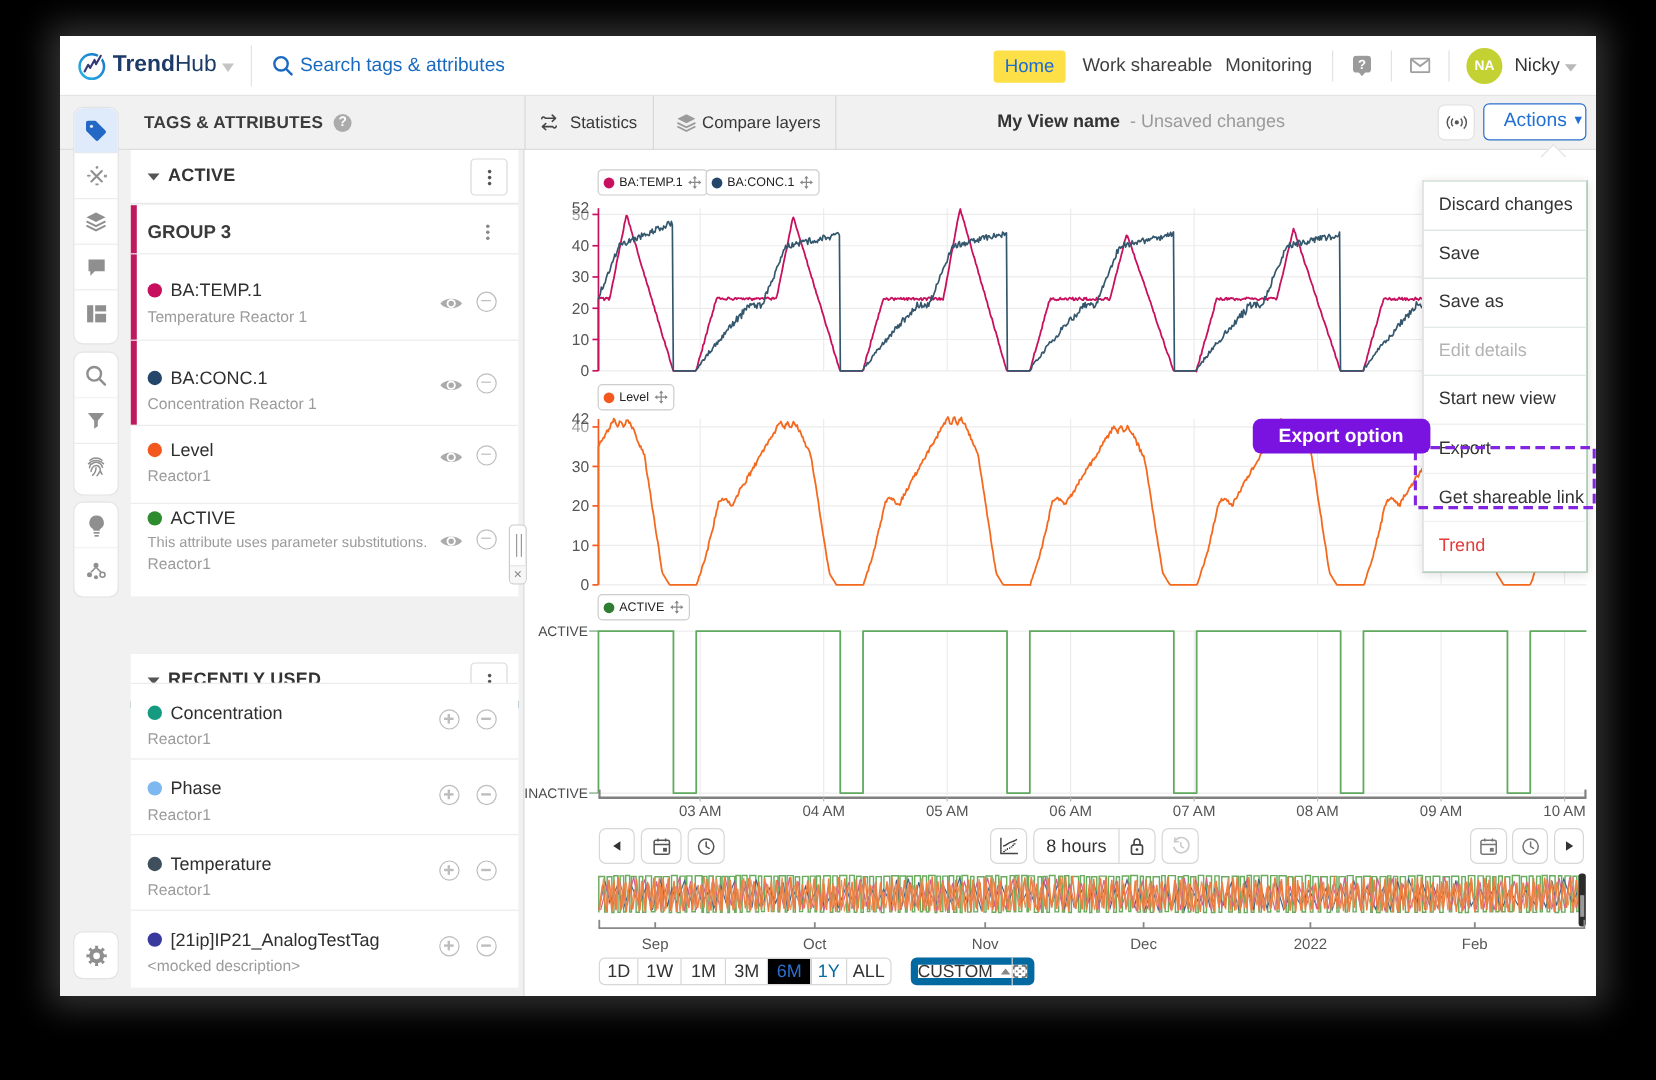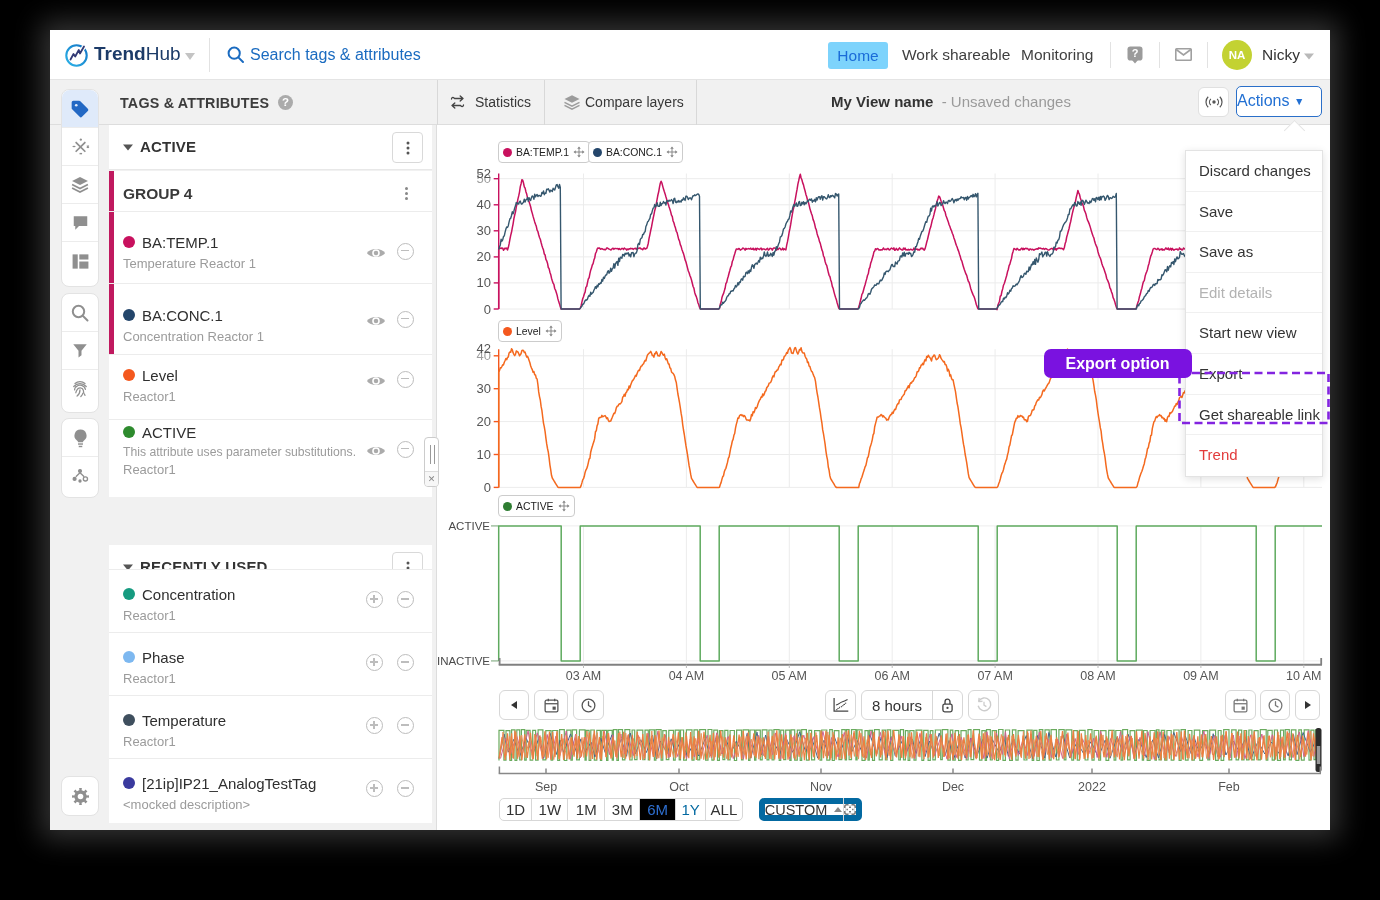--- a/index.html
+++ b/index.html
@@ -51,21 +51,21 @@
   <div class="abs" style="left:44px;top:13px;font-size:19px;font-weight:bold;color:#1c3b68">Trend<span style="font-weight:normal">Hub</span></div>
   <svg class="abs" style="left:134px;top:21px" width="12" height="10">
         <polygon points="1,2 11,2 6,9" fill="#c4c4c4"></polygon>
       </svg>
   <div class="vdiv" style="left:159px;top:8px;height:34px"></div>
   <svg class="abs" style="left:176px;top:15px" width="20" height="20" viewBox="0 0 20 20">
         <circle cx="8.2" cy="8.2" r="5.6" fill="none" stroke="#1a6bc0" stroke-width="2"></circle>
         <line x1="12.6" y1="12.6" x2="17" y2="17" stroke="#1a6bc0" stroke-width="2" stroke-linecap="round"></line>
       </svg>
   <div class="abs" style="left:200px;top:16px;font-size:16px;color:#1a6bc0">Search tags &amp; attributes</div>
-  <div class="abs" style="left:778px;top:12px;width:60px;height:27px;background:#7dd3fc;border-radius:3px;text-align:center;line-height:27px;font-size:15.5px;color:#1a6bd8">Home</div>
+  <div class="abs" style="left:778px;top:12px;width:60px;height:27px;background:#fde047;border-radius:3px;text-align:center;line-height:27px;font-size:15.5px;color:#1a6bd8">Home</div>
   <div class="navlink" style="left:852px">Work shareable</div>
   <div class="navlink" style="left:971px">Monitoring</div>
   <div class="vdiv" style="left:1060px"></div>
   <svg class="abs" style="left:1077px;top:16px" width="16" height="18" viewBox="0 0 16 18">
         <rect x="0.5" y="0.5" width="15" height="14" rx="2.8" fill="#9b9b9b"></rect>
         <path d="M5 14 h6 l-3 3.5 z" fill="#9b9b9b"></path>
         <text x="8" y="11.4" font-size="11" font-weight="bold" fill="#fff" text-anchor="middle">?</text>
       </svg>
   <div class="vdiv" style="left:1109px"></div>
   <svg class="abs" style="left:1125px;top:18px" width="17" height="13" viewBox="0 0 17 13">
@@ -97,21 +97,21 @@
   <div class="abs" style="left:535px;top:14px;font-size:14px;color:#383838">Compare layers</div>
   <div class="abs" style="left:646px;top:0;width:1px;height:45px;background:#d8d8d8"></div>
   <div class="abs" style="left:651px;top:13px;width:500px;text-align:center;font-size:15px;color:#9a9a9a"><b style="color:#333">My View name</b>&nbsp; - Unsaved changes</div>
   <div class="btn" style="left:1148px;top:6.5px;width:31px;height:30px;border-color:#e0e0e0">
         <svg width="18" height="14" viewBox="0 0 18 14">
           <circle cx="9" cy="7" r="1.7" fill="#555"></circle>
           <path d="M5.8 3.8 a4.6 4.6 0 0 0 0 6.4 M12.2 3.8 a4.6 4.6 0 0 1 0 6.4" fill="none" stroke="#555" stroke-width="1.2"></path>
           <path d="M3.2 1.8 a7.2 7.2 0 0 0 0 10.4 M14.8 1.8 a7.2 7.2 0 0 1 0 10.4" fill="none" stroke="#555" stroke-width="1.2"></path>
         </svg>
       </div>
-  <div class="abs" style="left:1186px;top:6px;width:85.5px;height:31px;border:1.7px solid #2a6fc9;border-radius:5px;background:#fff;text-align:left;line-height:27.6px;font-size:16px;color:#2270d3">Actions <span style="font-size:10.5px;vertical-align:1.5px">▼</span></div>
+  <div class="abs" style="left:1186px;top:6px;width:85.5px;height:31px;border:1.7px solid #2a6fc9;border-radius:5px;background:#fff;text-align:right;line-height:27.6px;font-size:16px;color:#2270d3">Actions <span style="font-size:10.5px;vertical-align:1.5px">▼</span></div>
 </div>
 
 <div class="panel"></div>
 <div class="railcard" style="top:59px;height:198px">
   <div class="railbtn" style="background:#dfeafa;border-radius:8px 8px 0 0">
         <svg width="20" height="20" viewBox="0 0 24 24">
           <path d="M21.4 11.6 l-9-9 a2 2 0 0 0-1.4-.6 H4 a2 2 0 0 0-2 2 v7 a2 2 0 0 0 .6 1.4 l9 9 a2 2 0 0 0 2.8 0 l7-7 a2 2 0 0 0 0-2.8z" fill="#2268c4"></path>
           <circle cx="7.5" cy="7.5" r="1.6" fill="#dfeafa"></circle>
         </svg>
       </div>
@@ -205,21 +205,21 @@
   <div class="kebabbtn" style="right:9px;top:7px">
         <div class="kdots">
           <div class="kd"></div>
           <div class="kd"></div>
           <div class="kd"></div>
         </div>
       </div>
 </div>
 <div class="card" style="top:141px;height:326px">
   <div class="abs" style="left:0;top:0;width:4.5px;height:183px;background:#c0195f"></div>
-  <div class="abs" style="left:14px;top:14px;font-size:15.5px;font-weight:bold;color:#3a3a3a">GROUP 4</div>
+  <div class="abs" style="left:14px;top:14px;font-size:15.5px;font-weight:bold;color:#3a3a3a">GROUP 3</div>
   <div class="abs" style="right:24px;top:14px">
         <div class="kd" style="background:#888"></div>
         <div class="kd" style="background:#888"></div>
         <div class="kd" style="background:#888"></div>
       </div>
   <div class="abs" style="left:0;top:40px;width:323px;height:72px;border-top:1px solid #ececec">
         <span class="dot abs" style="left:14px;top:24px;background:#c8115e"></span>
         <div class="rowtitle abs" style="left:33px;top:22px">BA:TEMP.1</div>
         <div class="rowsub abs" style="left:14px;top:44px;font-size:13px">Temperature Reactor 1</div>
         <div class="abs" style="left:257px;top:33.5px"><svg width="20" height="14" viewBox="0 0 22 14">

